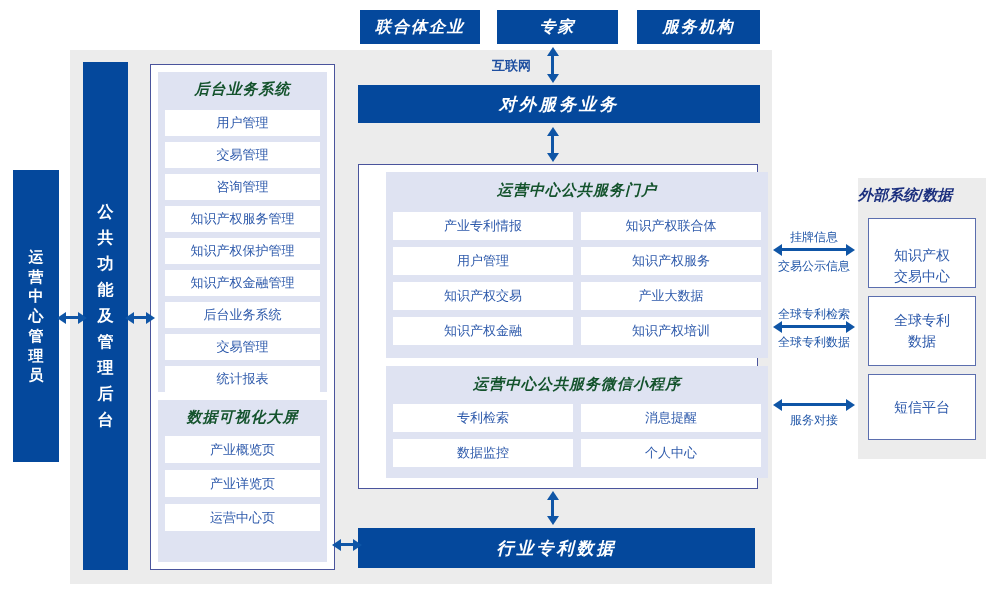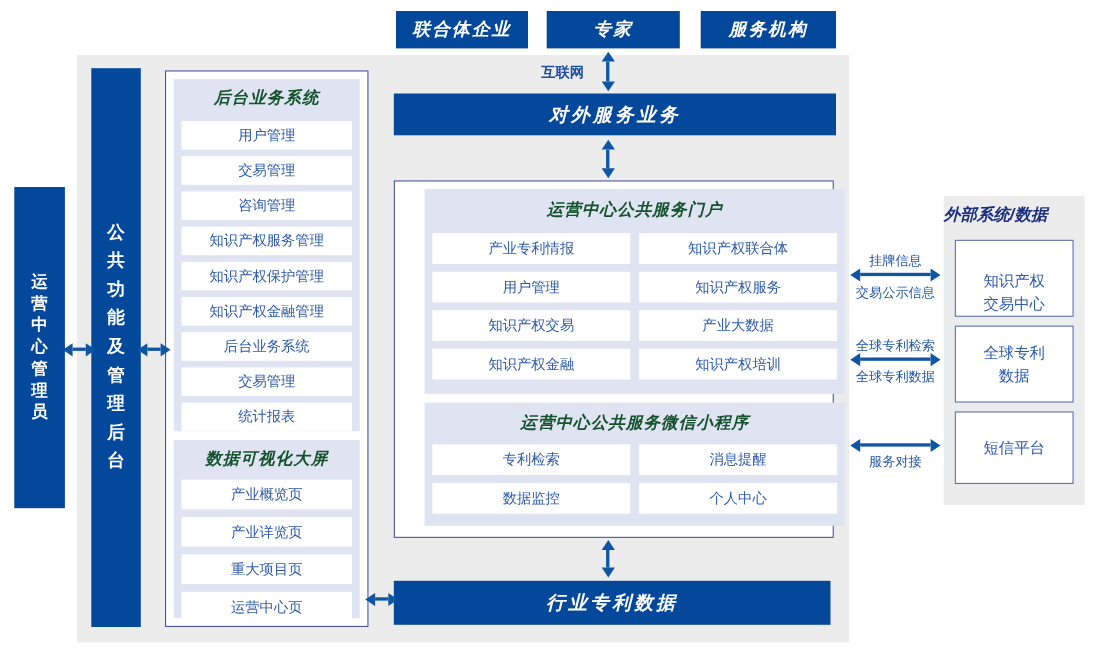--- a/index.html
+++ b/index.html
@@ -123,21 +123,20 @@
       <div class="item" style="height:26px;">交易管理</div>
       <div class="item" style="height:26px;">统计报表</div>
     </div>
   </div>
 
   <div class="abs panel" style="left:158px;top:400px;width:169px;height:162px;">
     <div class="panel-title" style="padding-top:8px;">数据可视化大屏</div>
     <div class="grid1" style="position:absolute;left:7px;right:7px;top:36px;gap:7px;">
       <div class="item" style="height:27px;">产业概览页</div>
       <div class="item" style="height:27px;">产业详览页</div>
-      <div class="item" style="height:27px;">重大项目页</div>
       <div class="item" style="height:27px;">运营中心页</div>
     </div>
   </div>
 
   <div class="abs blue-box vbox" style="left:83px;top:62px;width:45px;height:508px;font-style:normal;letter-spacing:0;">
     <span class="vtext">公共功能及管理后台</span>
   </div>
   <div class="abs blue-box vbox" style="left:13px;top:170px;width:46px;height:292px;font-style:normal;letter-spacing:0;">
     <span class="vtext" style="font-size:15px;line-height:1.32;">运营中心管理员</span>
   </div>

